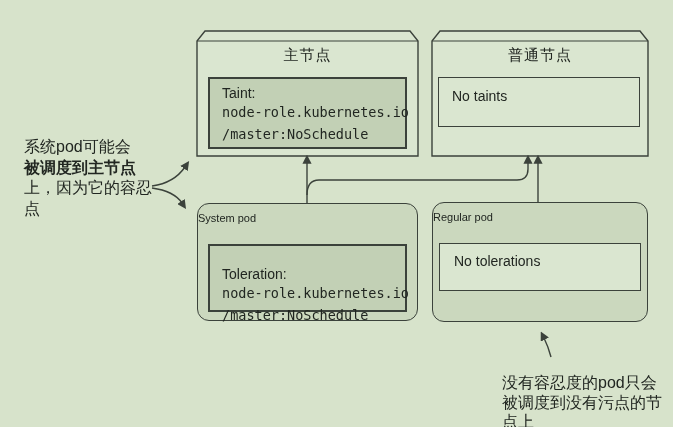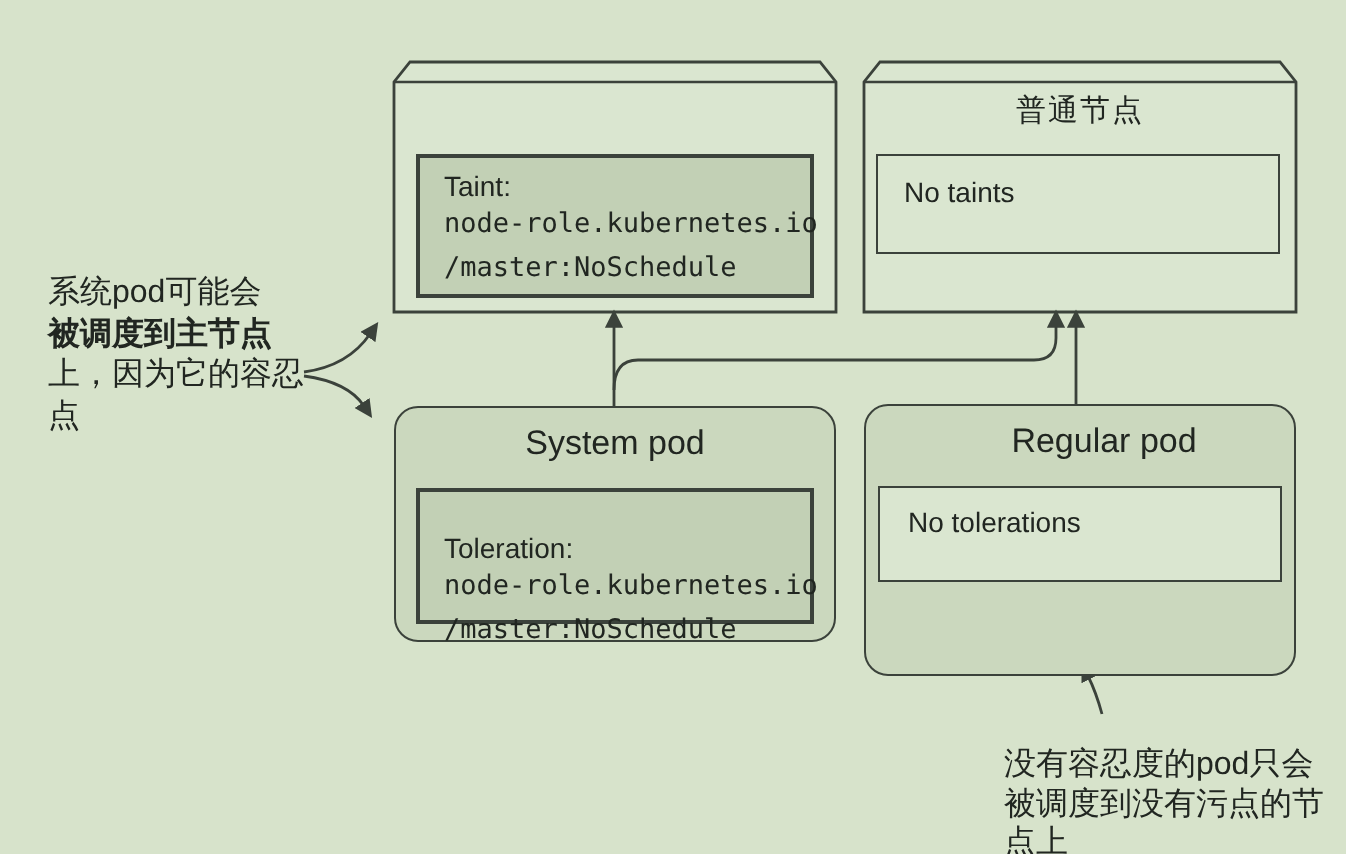--- a/index.html
+++ b/index.html
@@ -32,22 +32,22 @@
   .code{
     font-family:"DejaVu Sans Mono","Liberation Mono",monospace;
     font-size:13.5px;line-height:22px;white-space:pre;
   }
   .taint-box .code:first-of-type, .tol-box .code:first-of-type{margin-top:7px;}
   .pod{
     position:absolute;box-sizing:border-box;background:var(--pod-fill);
     border:1.5px solid var(--line);border-radius:12px;
   }
   .system-pod{left:197px;top:203px;width:221px;height:118px;}
-  .regular-pod{left:432px;top:202px;width:216px;height:136px;padding-left:24px;}
-  .pod-title{text-align:center;font-size:17px;margin-top:8px;}
+  .regular-pod{left:432px;top:202px;width:216px;height:120px;}
+  .pod-title{text-align:left;font-size:11px;margin-top:8px;}
   .tol-box{left:10px;top:40px;width:199px;height:68px;padding:20px 0 0 12px;}
   .notol-box{left:6px;top:40px;width:202px;height:48px;padding:9px 0 0 14px;}
   .annot{position:absolute;font-size:16px;}
   .left-annot{left:24px;top:137px;line-height:20.5px;}
   .br-annot{left:464px;top:373px;line-height:19.5px;margin-left:38px;}
   .bold{font-weight:bold;}
 </style>
 </head>
 <body>
 
@@ -70,20 +70,21 @@
     </g>
 
     <path class="arrow" d="M307,203 L307,162" marker-end="url(#ah)"></path>
     <path class="arrow" d="M307,195 Q307,180 319,180 L517,180 Q528,180 528,169 L528,162" marker-end="url(#ah)"></path>
     <path class="arrow" d="M538,203 L538,162" marker-end="url(#ah)"></path>
     <path class="arrow" d="M152,186 Q174,183 185,167" marker-end="url(#ah)"></path>
     <path class="arrow" d="M152,188 Q174,191 182,203" marker-end="url(#ah)"></path>
     <path class="arrow" d="M551,357 Q548,346 544,338" marker-end="url(#ah)"></path>
   </svg>
 
+  <div class="node-title master-title">主节点</div>
   <div class="node-title regular-title">普通节点</div>
 
   <div class="inner-box dark taint-box">
     <div class="box-label">Taint:</div>
     <div class="code">node-role.kubernetes.io</div>
     <div class="code">/master:NoSchedule</div>
   </div>
 
   <div class="inner-box light notaints-box">
     <div class="box-label">No taints</div>

